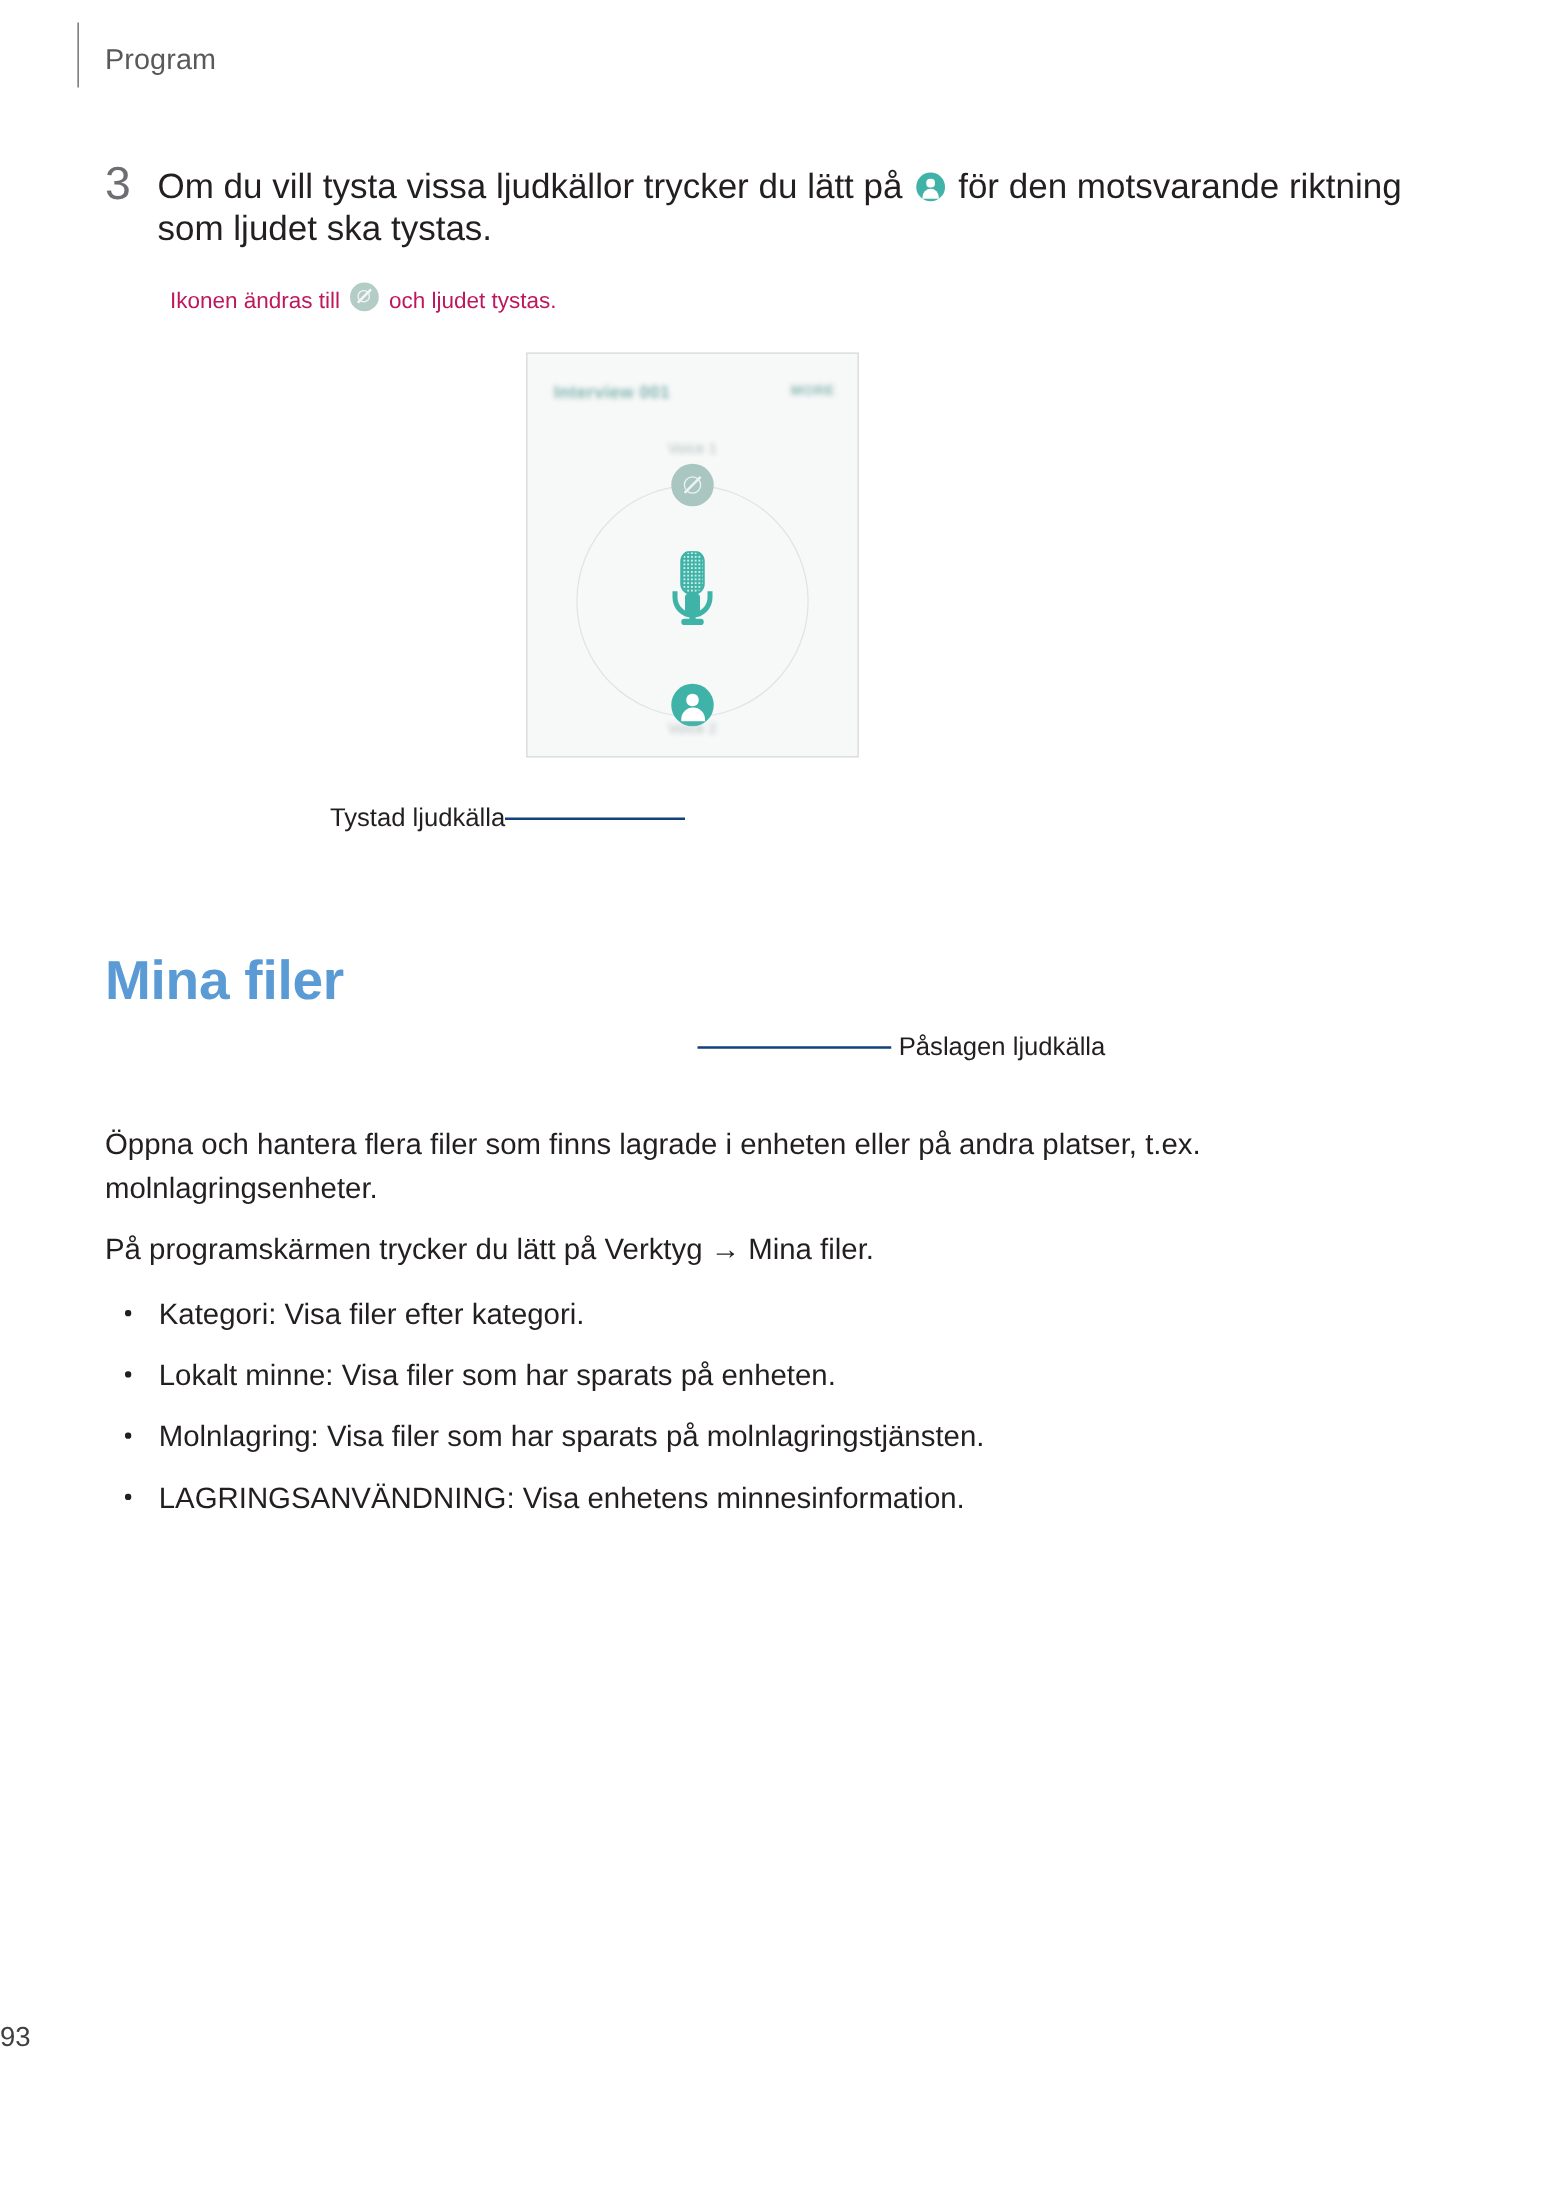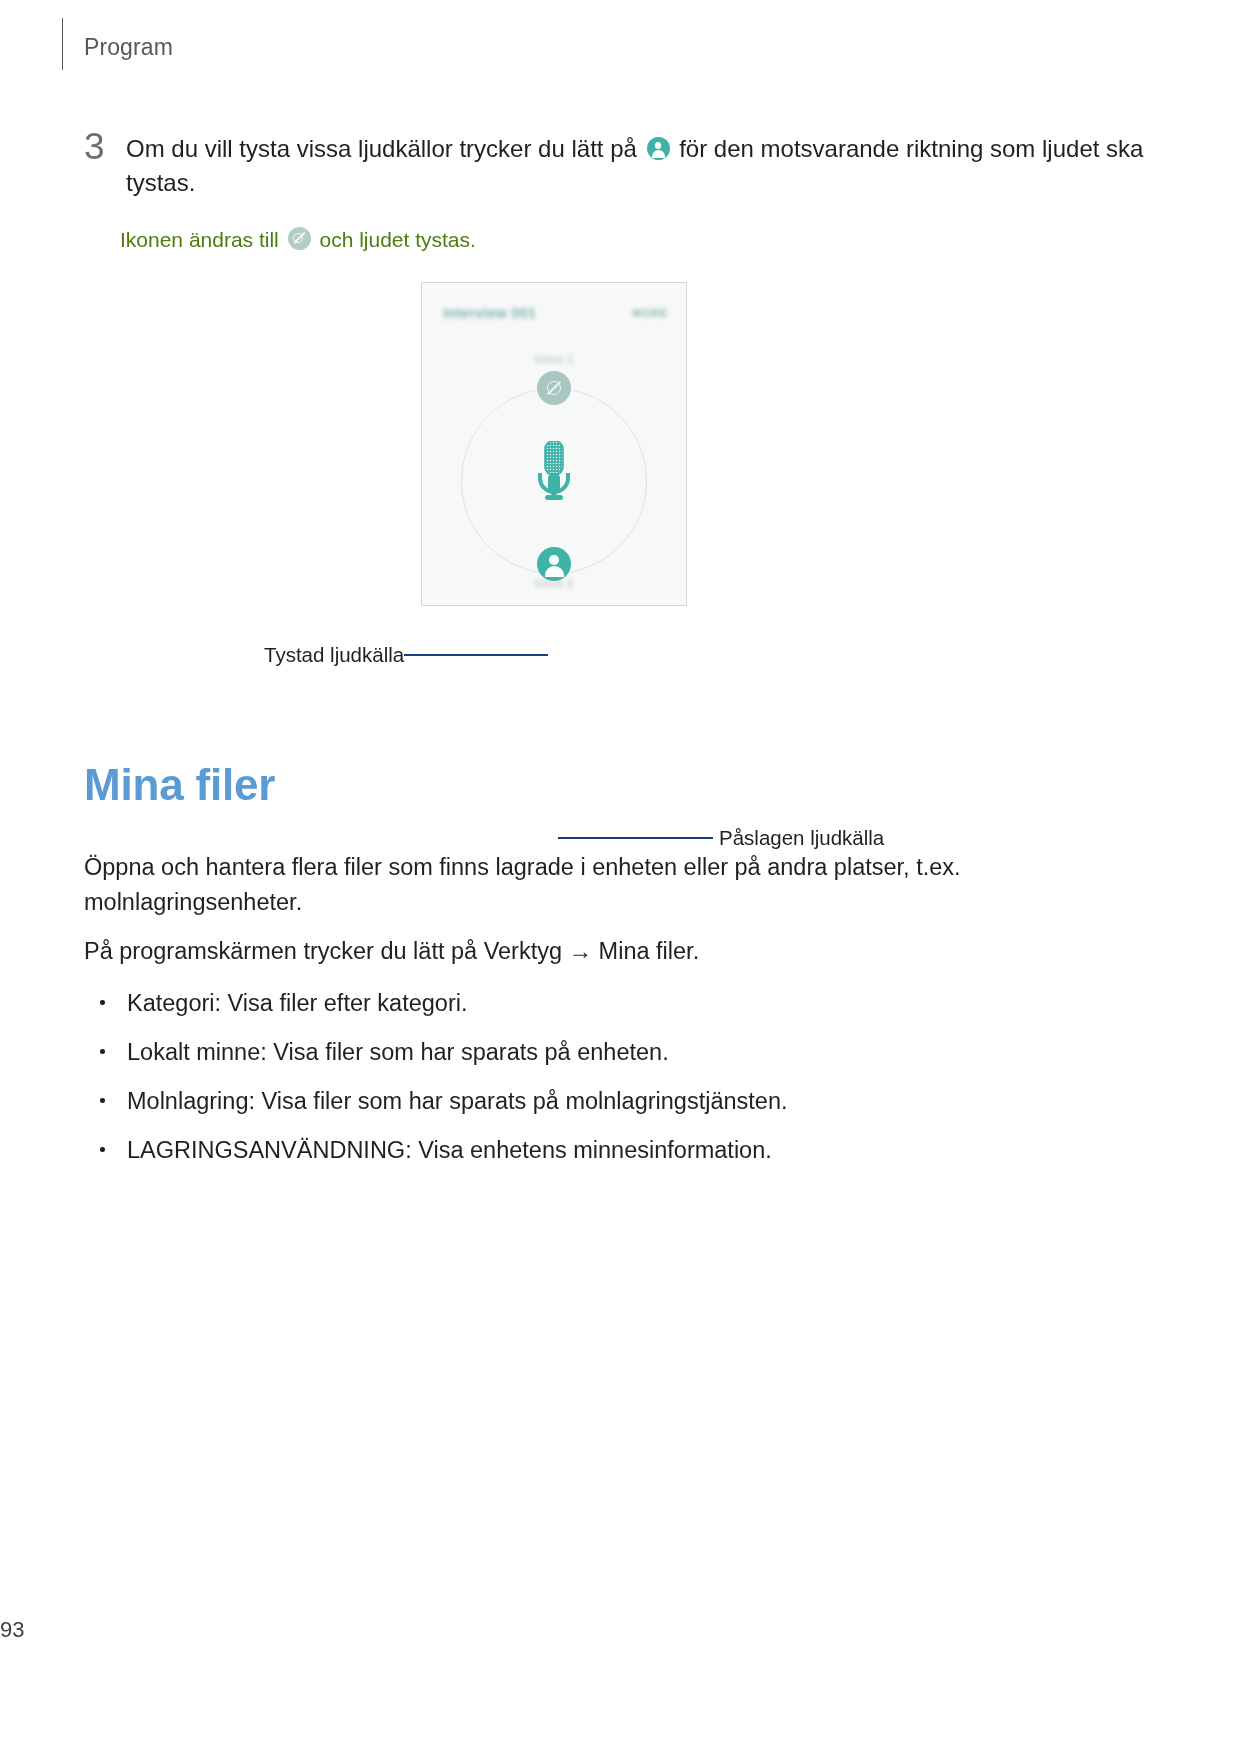--- a/index.html
+++ b/index.html
@@ -53,30 +53,30 @@
     position: absolute;
     left: 0;
     top: -4px;
     font-size: 37px;
     color: #6d6e71;
     line-height: 1;
     font-weight: 400;
   }
   .step-body {
     margin-left: 42px;
-    font-size: 24px;
+    font-size: 28px;
     line-height: 34px;
     color: #231f20;
   }
   .step-note {
-    margin-left: 36px;
+    margin-left: 52px;
     margin-top: 23px;
-    font-size: 21px;
+    font-size: 18px;
     line-height: 34px;
-    color: #4d7c0f;
+    color: #be185d;
   }
 
   
   .inline-icon {
     display: inline-block;
     width: 23px;
     height: 23px;
     border-radius: 50%;
     vertical-align: -3px;
     position: relative;
@@ -292,21 +292,21 @@
     top: 763px;
     font-size: 44px;
     font-weight: bold;
     color: #5b9bd5;
     line-height: 1;
     letter-spacing: -0.2px;
   }
   .section-body {
     position: absolute;
     left: 84px;
-    top: 850px;
+    top: 898px;
     width: 1000px;
     font-size: 23.5px;
     line-height: 35px;
     color: #231f20;
   }
   .section-body p { margin: 0; }
   .para-gap { margin-top: 14px !important; }
 
   .bullet-list {
     margin: 18px 0 0 0;

